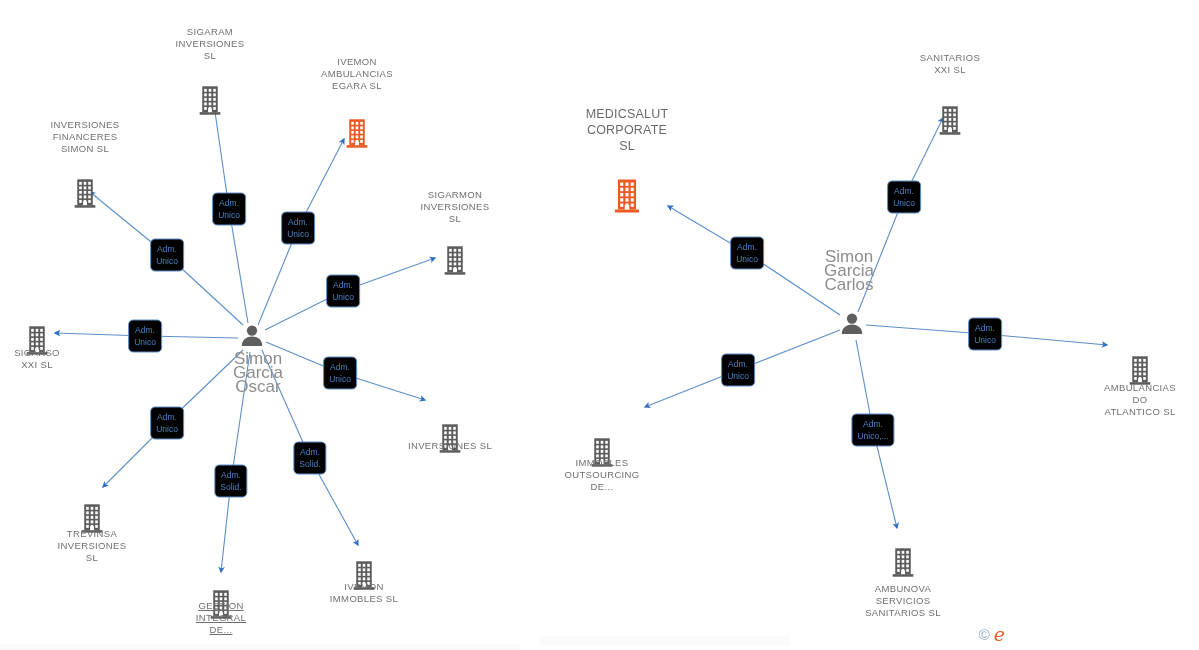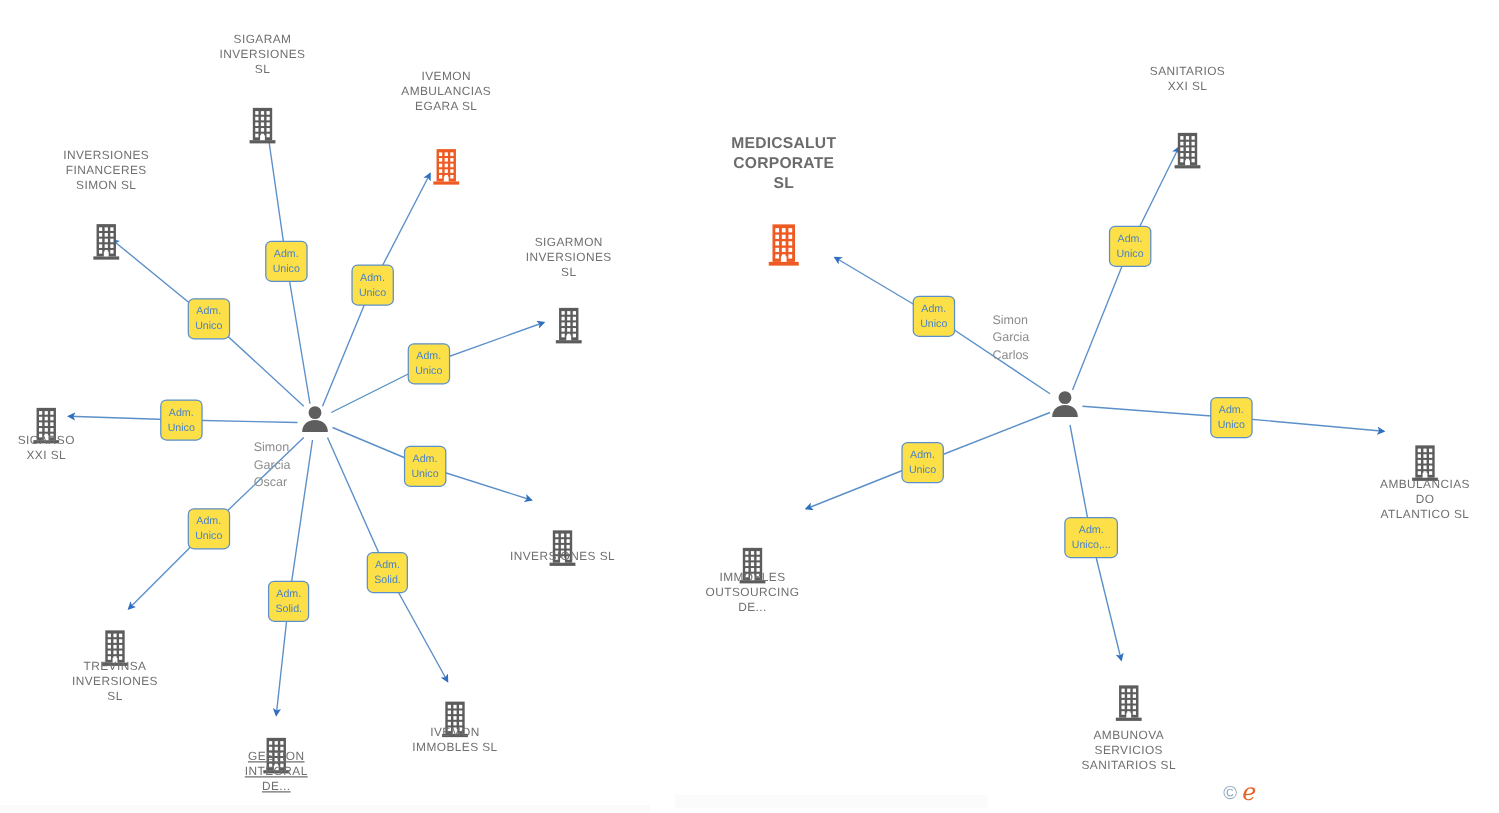--- a/index.html
+++ b/index.html
@@ -34,34 +34,35 @@
     color:#6b6b6b;
     letter-spacing:.2px;
     width:150px;
     font-weight:400;
   }
   .bldg{position:absolute;transform:translate(-50%,0);}
 
   .person{position:absolute;transform:translate(-50%,-50%);}
   .person-name{
     position:absolute;
+    text-align:center;
     color:#8d8d8d;
-    font-size:10px;
+    font-size:17px;
     line-height:14px;
     white-space:pre-line;
     width:110px;
     transform:translateX(-50%);
   }
 
   .elabel{
     position:absolute;
     transform:translate(-50%,-50%);
     border:1px solid #5b8fc9;
     border-radius:5px;
-    background:#fde047;
+    background:#000000;
     color:#4a82c4;
     font-size:8.5px;
     line-height:11.5px;
     text-align:center;
     padding:4px 5px;
     white-space:pre-line;
     box-sizing:border-box;
   }
 
   .watermark{
@@ -375,21 +376,21 @@
             <rect x="25" y="20" width="4" height="4.5"></rect>
             <rect x="11" y="27" width="4" height="4.5"></rect>
             <rect x="18" y="27" width="4" height="4.5"></rect>
             <rect x="25" y="27" width="4" height="4.5"></rect>
             <rect x="11" y="34" width="4" height="4.5"></rect>
             <rect x="18" y="34" width="4" height="4.5"></rect>
             <rect x="25" y="34" width="4" height="4.5"></rect>
           </g>
           <rect x="17" y="36" width="6" height="6" fill="#ffffff"></rect>
         </svg></div>
-      <div class="co-label big" style="left: 627px; top: 106px; font-weight: bold;">MEDICSALUT
+      <div class="co-label big" style="left: 627px; top: 106px;">MEDICSALUT
 CORPORATE
 SL</div>
       <div class="bldg" style="left: 950px; top: 105px;"><svg width="26" height="31" viewBox="0 0 40 48">
           <g fill="#5c5c5c">
             <rect x="8" y="2" width="24" height="40"></rect>
             <rect x="4" y="42" width="32" height="4"></rect>
           </g>
           <g fill="#ffffff">
             <rect x="11" y="6" width="4" height="4.5"></rect>
             <rect x="18" y="6" width="4" height="4.5"></rect>

